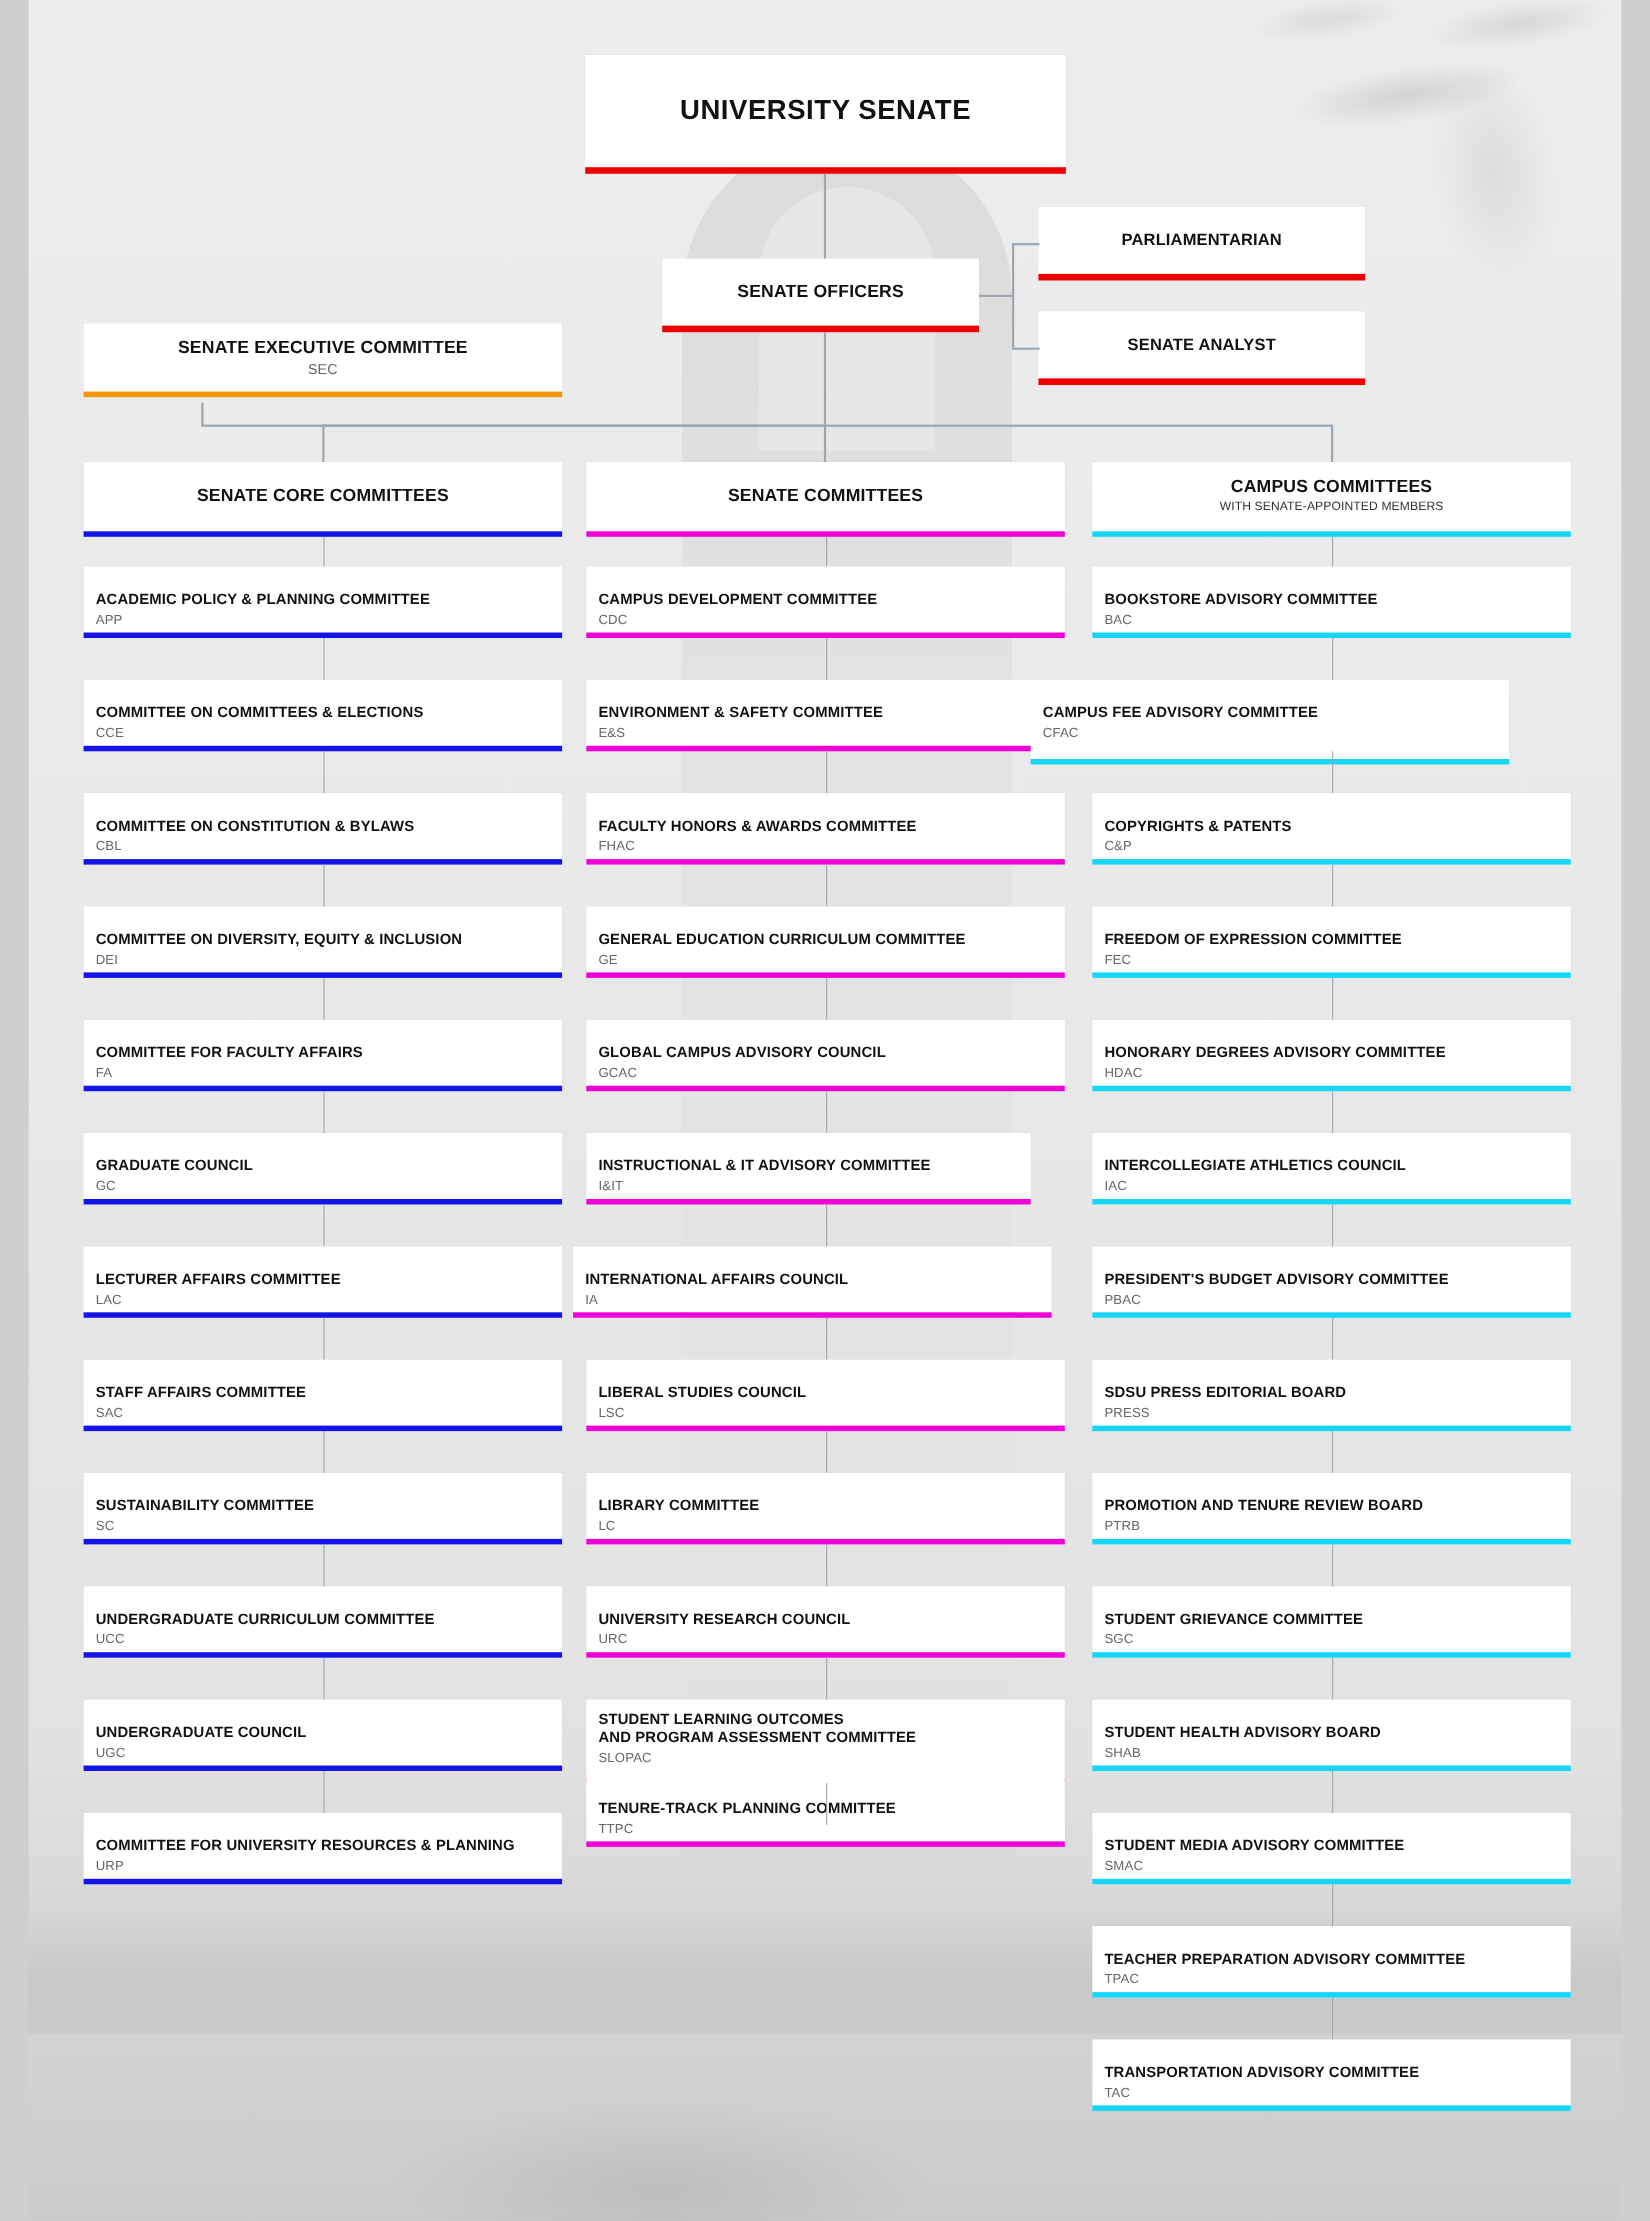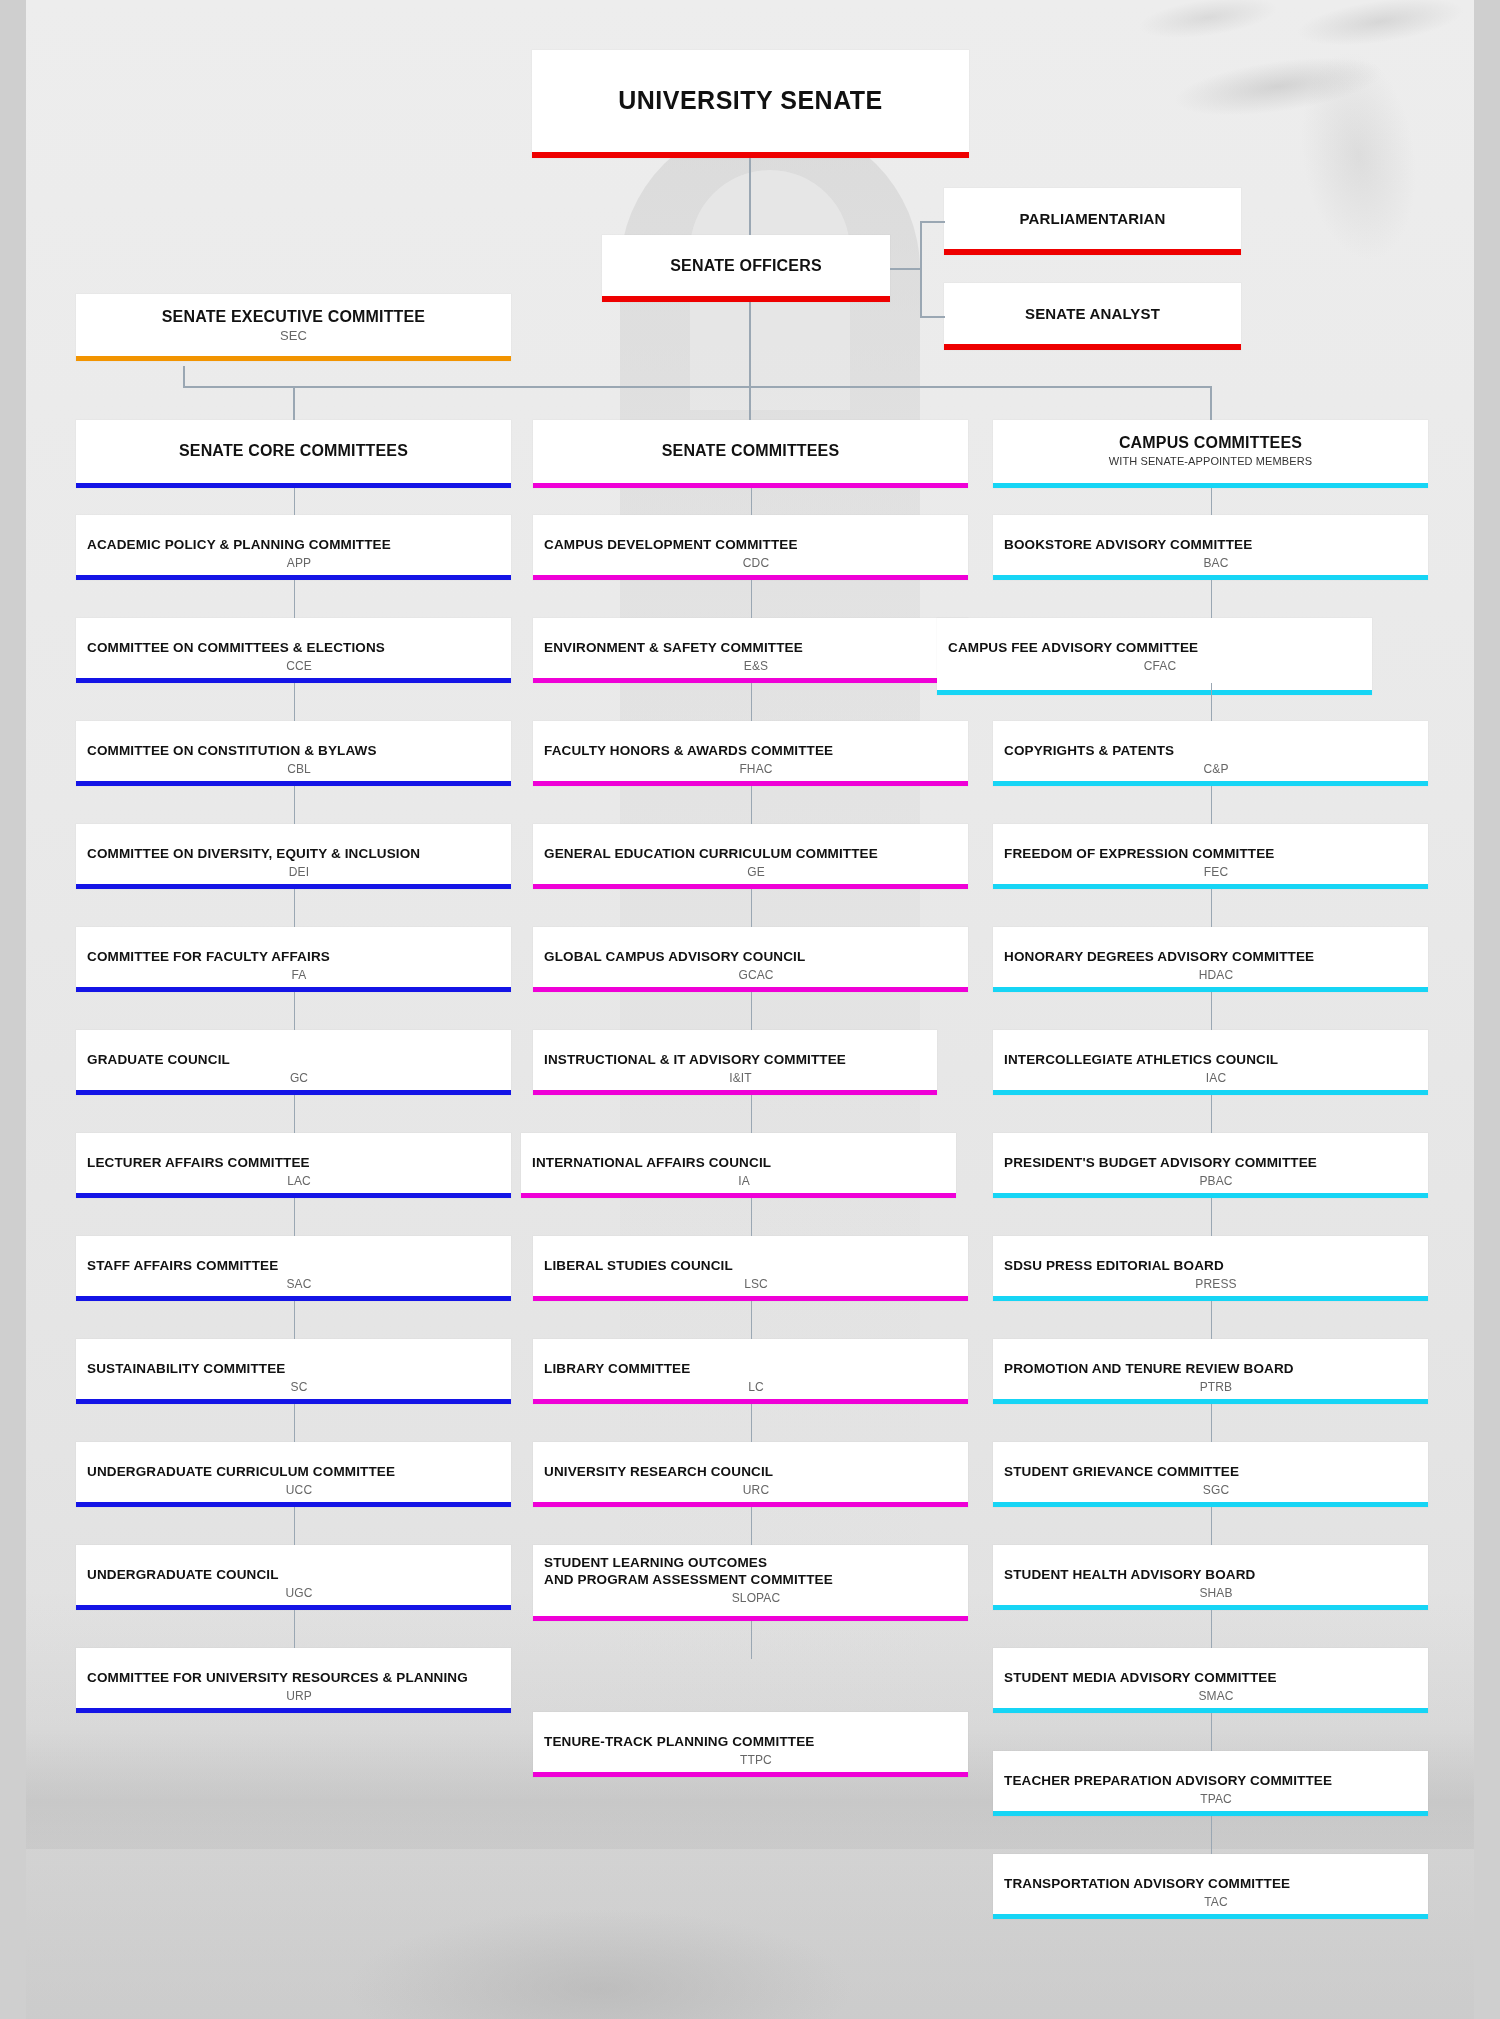--- a/index.html
+++ b/index.html
@@ -102,21 +102,20 @@
     height: 5px;
   }
   .node .title {
     font-weight: bold;
     color: #111111;
     letter-spacing: 0.01em;
   }
   .node .abbr {
     color: #666666;
     letter-spacing: 0.01em;
-    text-align: center;
   }
 
   
   #root-node {
     left: 532px; top: 50px; width: 437px; height: 108px;
   }
   #root-node .title {
     text-align: center;
     font-size: 25px;
     line-height: 100px;
@@ -420,21 +419,21 @@
       <div class="node item" style="left: 533px; top: 1442px; width: 435px; height: 65px;">
         <div class="title" style="padding-top: 22px;">UNIVERSITY RESEARCH COUNCIL</div>
         <div class="abbr">URC</div>
         <div class="bar" style="background: rgb(239, 0, 215);"></div>
       </div>
       <div class="node item" style="left: 533px; top: 1545px; width: 435px; height: 76px;">
         <div class="title" style="padding-top: 10px;">STUDENT LEARNING OUTCOMES<br>AND PROGRAM ASSESSMENT COMMITTEE</div>
         <div class="abbr">SLOPAC</div>
         <div class="bar" style="background: rgb(239, 0, 215);"></div>
       </div>
-      <div class="node item" style="left: 533px; top: 1712px; width: 435px; height: 65px;">
+      <div class="node item" style="left: 533px; top: 1614px; width: 435px; height: 65px;">
         <div class="title" style="padding-top: 22px;">TENURE-TRACK PLANNING COMMITTEE</div>
         <div class="abbr">TTPC</div>
         <div class="bar" style="background: rgb(239, 0, 215);"></div>
       </div>
       <div class="node col-head" style="left: 993px; top: 420px; width: 435px; height: 68px;">
         <div class="title" style="padding-top: 14px;">CAMPUS COMMITTEES</div>
         <div class="sub">WITH SENATE-APPOINTED MEMBERS</div>
         <div class="bar" style="background: rgb(22, 213, 245);"></div>
       </div>
       <div class="node item" style="left: 993px; top: 515px; width: 435px; height: 65px;">

